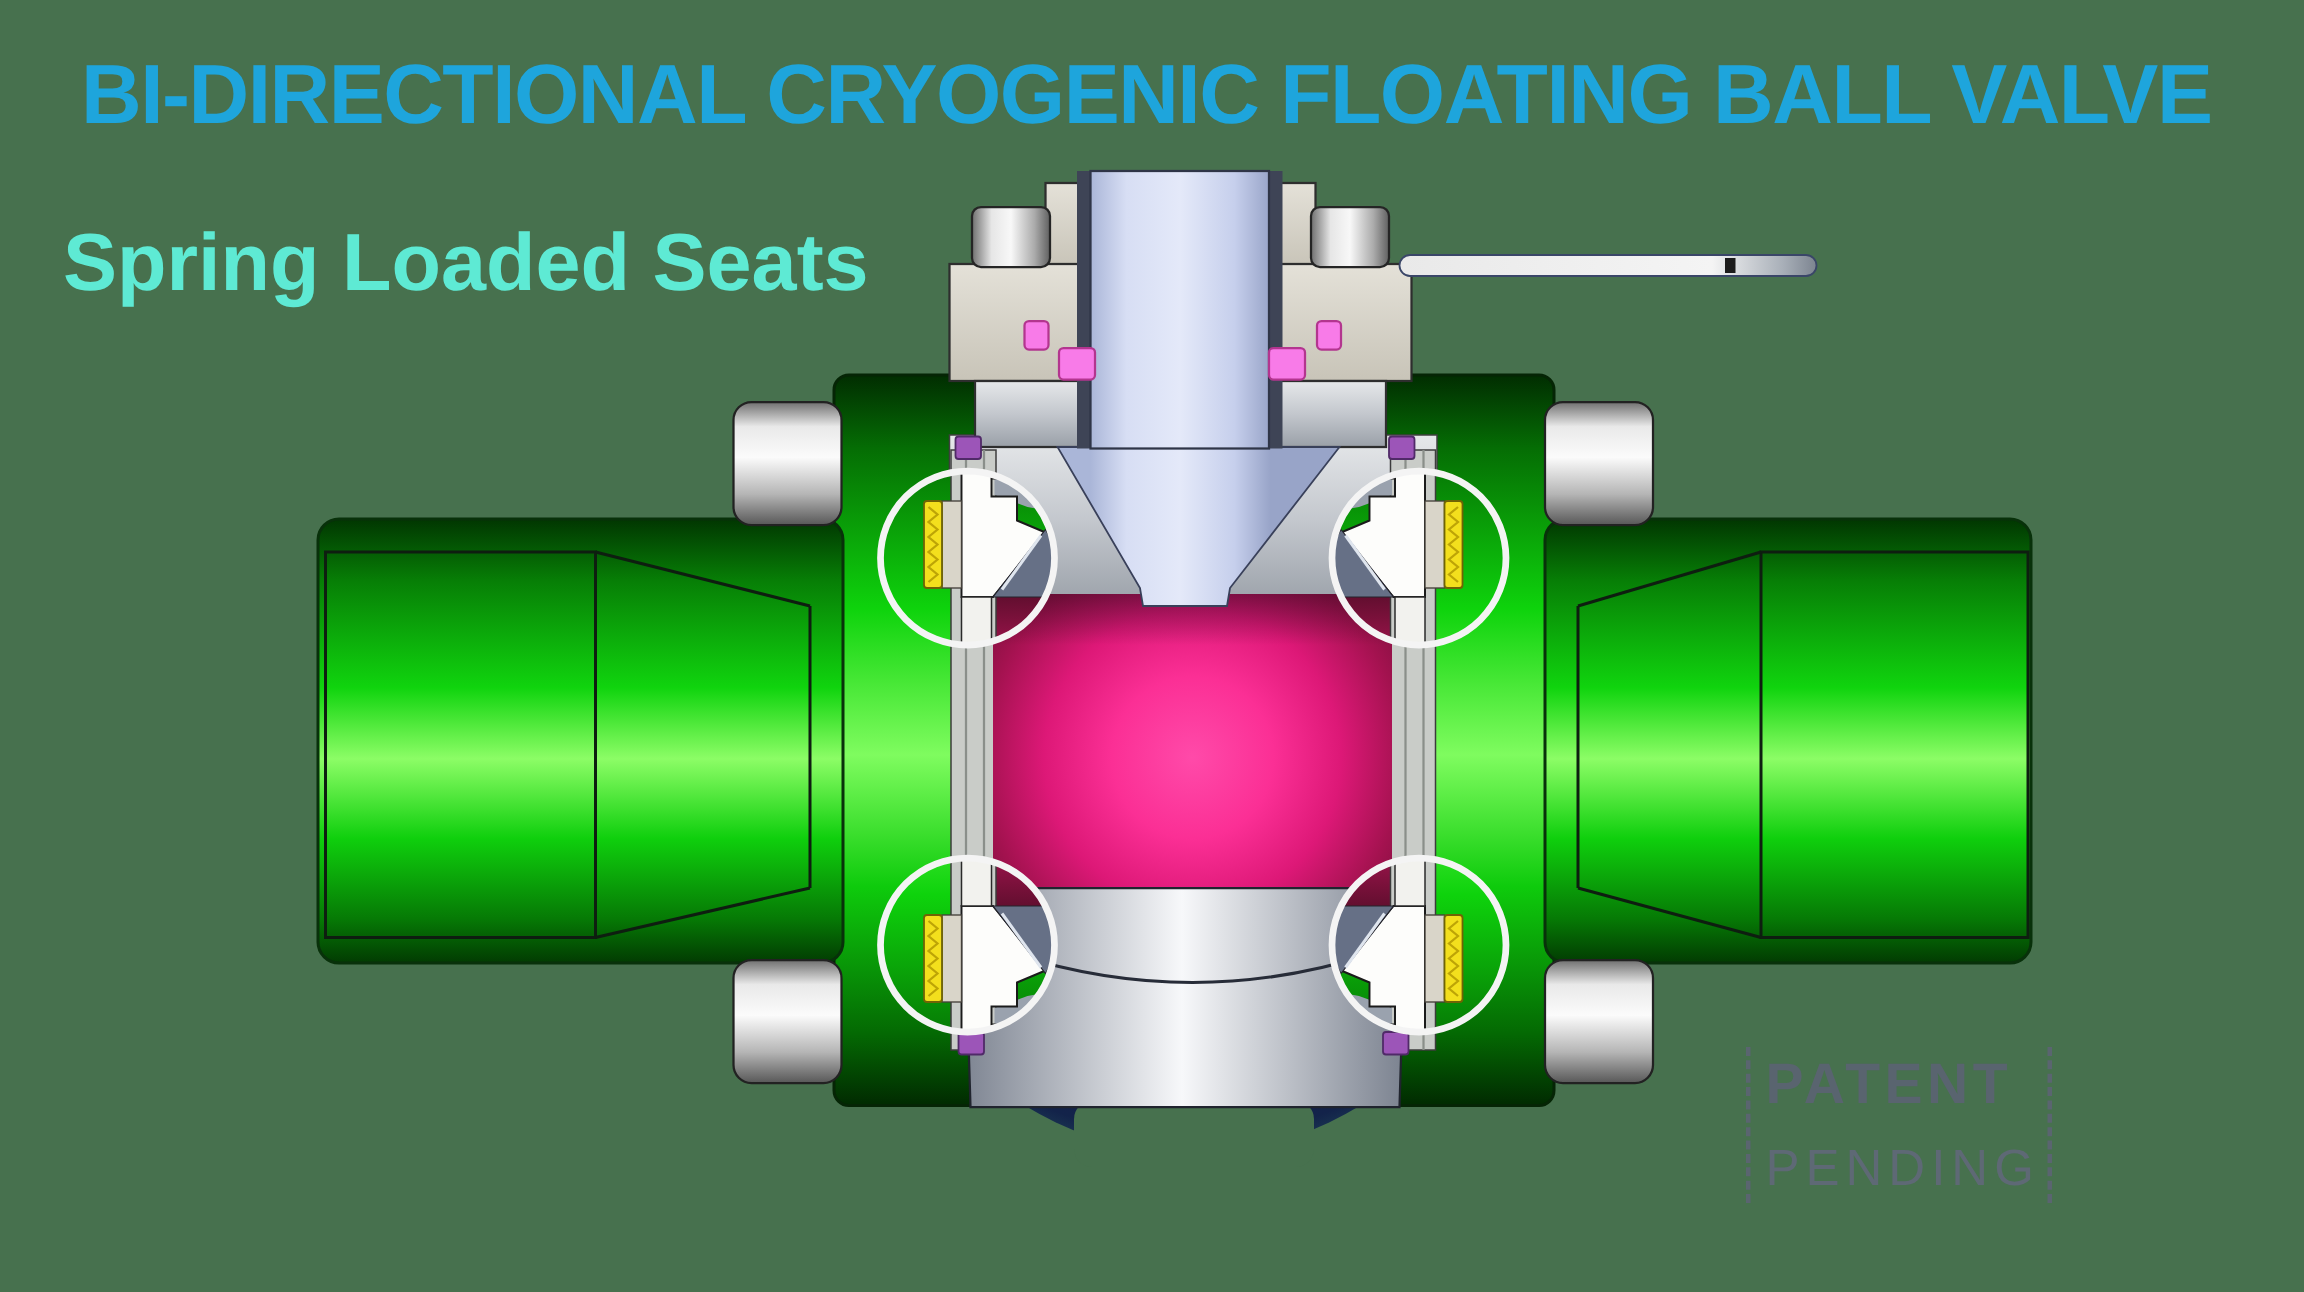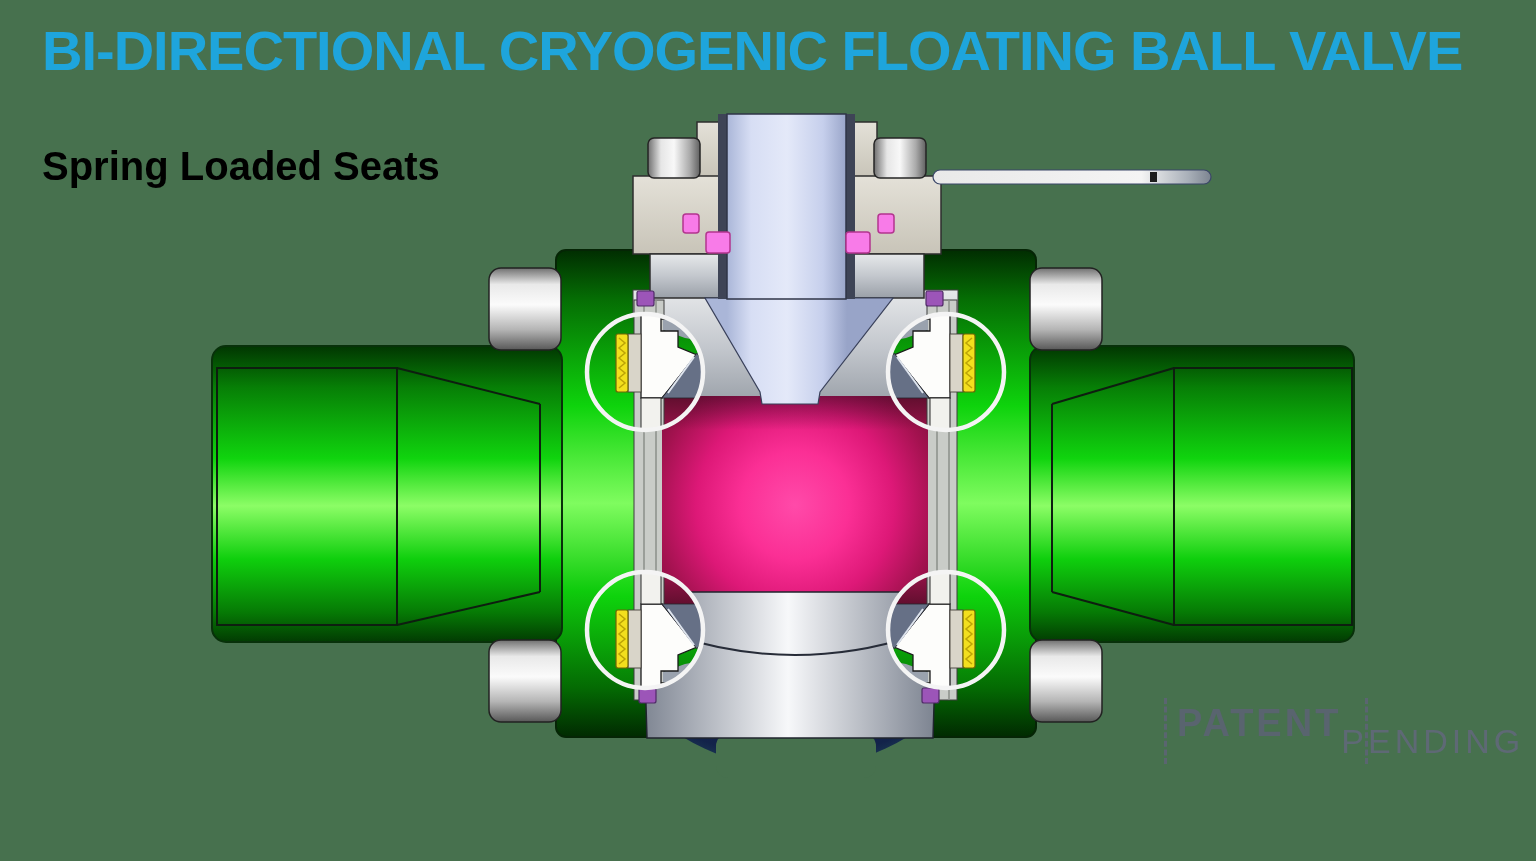--- a/index.html
+++ b/index.html
@@ -3,37 +3,37 @@
 <meta charset="utf-8">
 <style>
   html,body{margin:0;padding:0;}
   body{
     width:1536px;height:861px;overflow:hidden;position:relative;
     background:#47714E;
     font-family:"Liberation Sans",sans-serif;
   }
   .stage{position:absolute;inset:0;}
   .title{
-    position:absolute;left:42px;top:18px;margin:0;
+    position:absolute;left:42px;top:18px;margin:12px;
     font-size:56px;font-weight:700;letter-spacing:-1px;white-space:nowrap;
     color:#1EA5DC;
   }
   .subtitle{
     position:absolute;left:42px;top:144px;margin:0;
-    font-size:40px;font-weight:700;white-space:nowrap;
-    color:#000000;
+    font-size:54px;font-weight:700;white-space:nowrap;
+    color:#5eead4;
   }
   .valve{position:absolute;inset:0;margin:0;}
   .valve svg{position:absolute;left:0;top:0;}
   .patent{
     position:absolute;left:1164px;top:698px;width:178px;
     padding:6px 10px;
     border-left:3px dashed #5A6570;
     border-right:3px dashed #5A6570;
-    display:flex;align-items:flex-start;
+    display:flex;flex-direction:column;align-items:flex-start;
   }
   .patent .l1{
     font-size:38px;font-weight:700;letter-spacing:3px;line-height:1.0;
     color:#59646F;
   }
   .patent .l2{
     font-size:34px;font-weight:400;letter-spacing:4px;line-height:1.0;
     margin-top:20px;color:#5E6975;
   }
 </style>

